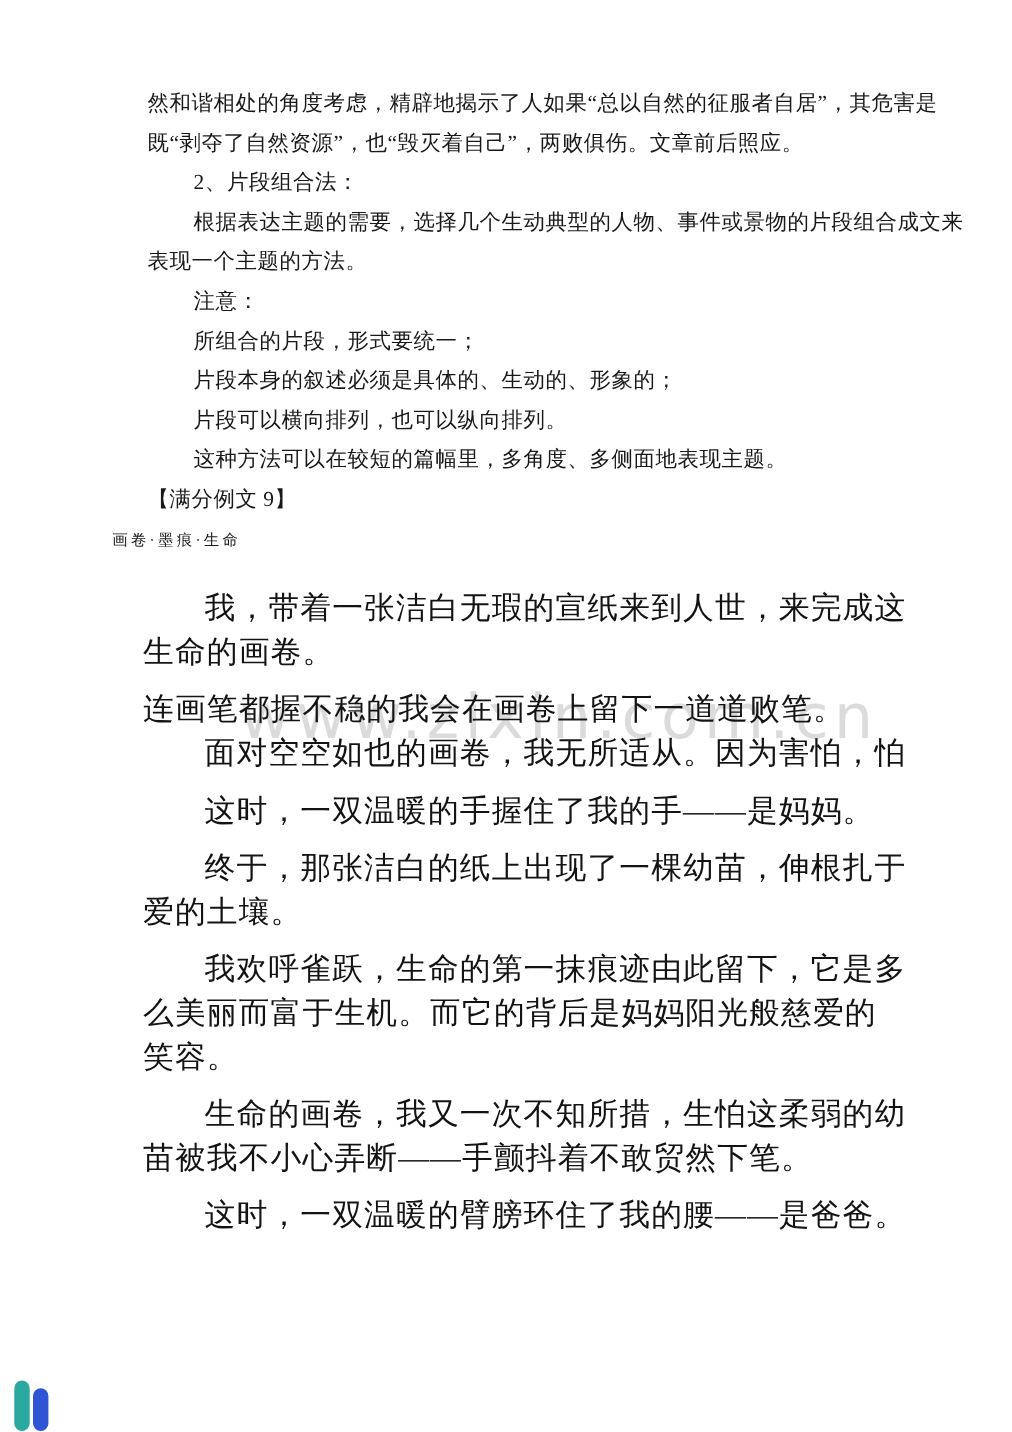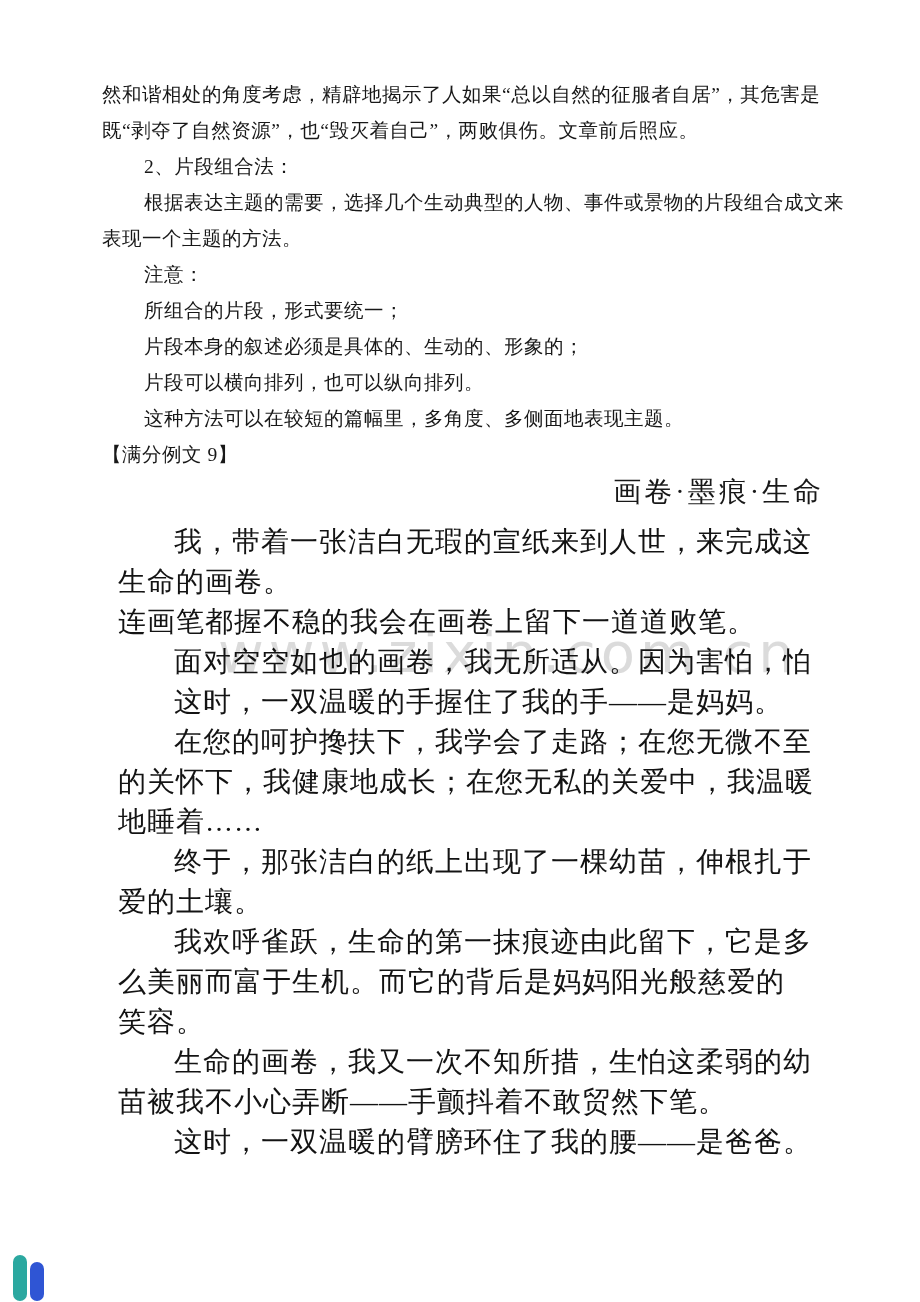--- a/index.html
+++ b/index.html
@@ -14,38 +14,39 @@
   
   #intro{
     position:absolute;left:102px;top:77px;width:722px;
     font-size:19.5px;
     z-index:2;
   }
   #intro .line{
     line-height:36px;
     white-space:nowrap;
     letter-spacing:0.5px;
+    margin-left:32px;
   }
   .indent{padding-left:42px;}
   .bold{font-weight:normal;}
   .title-line{
     line-height:38px;
-    text-align:right;
-    font-size:28px;
+    text-align:left;
+    font-size:14px;
     letter-spacing:3px;
     white-space:nowrap;
   }
   
   #essay{
     position:absolute;left:118px;top:522px;width:706px;
     font-size:28px;
     z-index:2;
     color:#131313;
   }
-  .para{margin:0;}
+  .para{margin:12px;}
   .eline{
     line-height:40px;
     white-space:nowrap;
     letter-spacing:1px;
   }
   .eline.indent{padding-left:56px;}
   
   #watermark{
     position:absolute;left:218px;top:592px;
     font-family:"DejaVu Sans","Liberation Sans",sans-serif;
@@ -95,25 +96,20 @@
       <div class="eline">生命的画卷。</div>
     </div>
     <div class="para">
       <div class="eline">连画笔都握不稳的我会在画卷上留下一道道败笔。</div>
       <div class="eline indent">面对空空如也的画卷，我无所适从。因为害怕，怕</div>
     </div>
     <div class="para">
       <div class="eline indent">这时，一双温暖的手握住了我的手——是妈妈。</div>
     </div>
     <div class="para">
-      <div class="eline indent">在您的呵护搀扶下，我学会了走路；在您无微不至</div>
-      <div class="eline">的关怀下，我健康地成长；在您无私的关爱中，我温暖</div>
-      <div class="eline">地睡着……</div>
-    </div>
-    <div class="para">
       <div class="eline indent">终于，那张洁白的纸上出现了一棵幼苗，伸根扎于</div>
       <div class="eline">爱的土壤。</div>
     </div>
     <div class="para">
       <div class="eline indent">我欢呼雀跃，生命的第一抹痕迹由此留下，它是多</div>
       <div class="eline">么美丽而富于生机。而它的背后是妈妈阳光般慈爱的</div>
       <div class="eline">笑容。</div>
     </div>
     <div class="para">
       <div class="eline indent">生命的画卷，我又一次不知所措，生怕这柔弱的幼</div>

